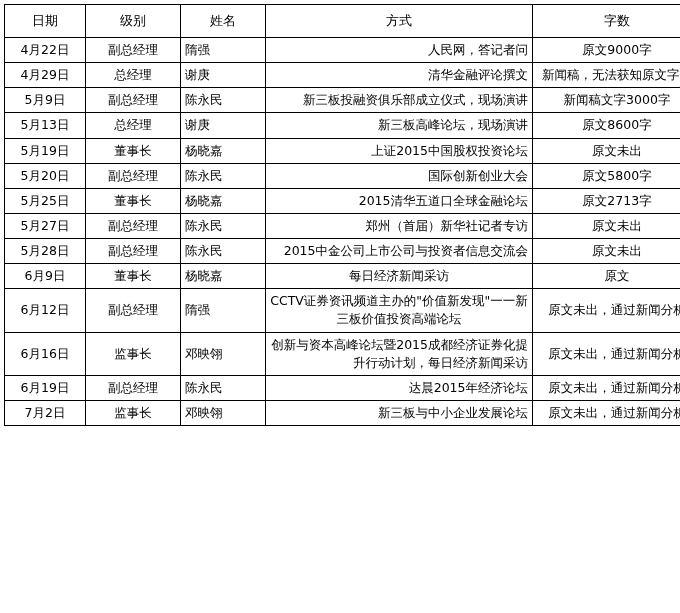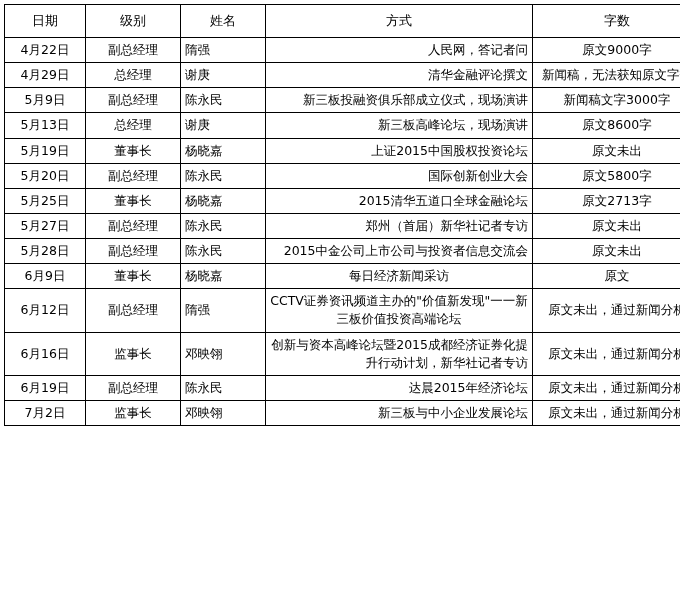--- a/index.html
+++ b/index.html
@@ -130,21 +130,21 @@
         <td class="c-date">6月12日</td>
         <td class="c-level">副总经理</td>
         <td class="c-name">隋强</td>
         <td class="c-way center">CCTV证券资讯频道主办的"价值新发现"一一新三板价值投资高端论坛</td>
         <td class="c-words">原文未出，通过新闻分析</td>
       </tr>
       <tr>
         <td class="c-date">6月16日</td>
         <td class="c-level">监事长</td>
         <td class="c-name">邓映翎</td>
-        <td class="c-way">创新与资本高峰论坛暨2015成都经济证券化提升行动计划，新华社记者专访</td>
+        <td class="c-way">创新与资本高峰论坛暨2015成都经济证券化提升行动计划，每日经济新闻采访</td>
         <td class="c-words">原文未出，通过新闻分析</td>
       </tr>
       <tr>
         <td class="c-date">6月19日</td>
         <td class="c-level">副总经理</td>
         <td class="c-name">陈永民</td>
         <td class="c-way">达晨2015年经济论坛</td>
         <td class="c-words">原文未出，通过新闻分析</td>
       </tr>
       <tr>

